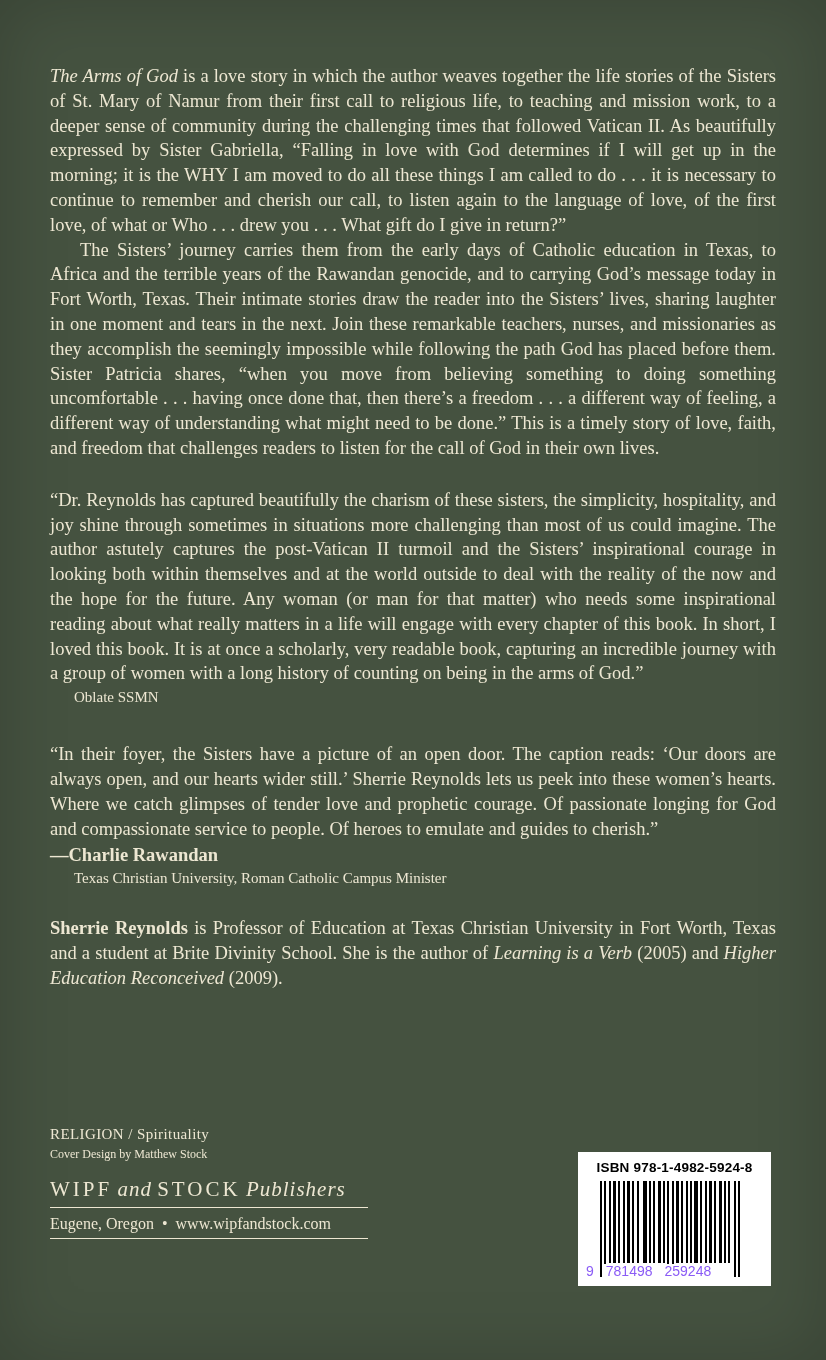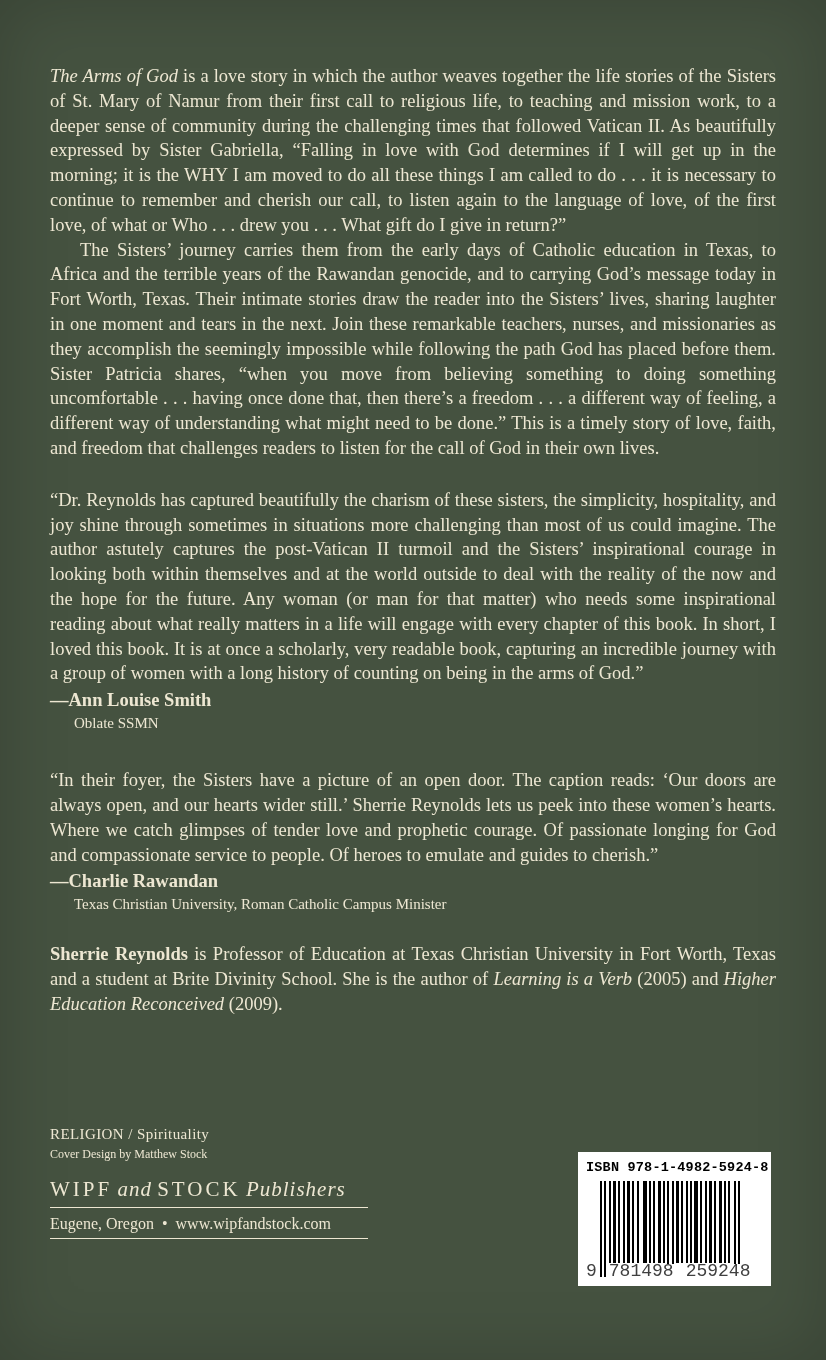--- a/index.html
+++ b/index.html
@@ -80,21 +80,21 @@
     font-size: 16px;
   }
 
   .barcode-box {
     position: absolute;
     left: 578px; top: 1152px;
     width: 193px; height: 134px;
     background: #ffffff;
     box-sizing: border-box;
     padding: 8px 8px 5px 8px;
-    font-family: Liberation Mono, monospace;
+    font-family: Liberation Sans, sans-serif;
   }
   .isbn {
     font-size: 13.5px;
     font-weight: 600;
     color: #000;
     text-align: center;
     letter-spacing: 0.2px;
     white-space: nowrap;
   }
   .bars {
@@ -106,22 +106,22 @@
   .bar {
     display: inline-block;
     background: #000;
     height: 82px;
     vertical-align: top;
   }
   .bar.tall { height: 96px; }
   .digits {
     position: relative;
     margin-top: -13px;
-    font-size: 18px;
-    color: #404040;
+    font-size: 14px;
+    color: #8b5cf6;
     line-height: 14px;
     white-space: nowrap;
   }
   .digits span { background: #fff; padding: 0 2px; display: inline-block; }
   .digits .d0 { margin-left: 0; padding-left: 0; }
   .digits .g1 { margin-left: 8px; }
   .digits .g2 { margin-left: 8px; }
 </style>
 </head>
 <body>
@@ -129,21 +129,20 @@
 <div class="cover">
 
   <div class="text-block">
 
     <p class="body-para"><em>The Arms of God</em><span> is a love story in which the author weaves together the life stories of the Sisters of St. Mary of Namur from their first call to religious life, to teaching and mission work, to a deeper sense of community during the challenging times that followed Vatican II. As beautifully expressed by Sister Gabriella, “Falling in love with God determines if I will get up in the morning; it is the WHY I am moved to do all these things I am called to do . . . it is necessary to continue to remember and cherish our call, to listen again to the language of love, of the first love, of what or Who . . . drew you . . . What gift do I give in return?”</span></p>
 
     <p class="body-para indent-first">The Sisters’ journey carries them from the early days of Catholic education in Texas, to Africa and the terrible years of the Rawandan genocide, and to carrying God’s message today in Fort Worth, Texas. Their intimate stories draw the reader into the Sisters’ lives, sharing laughter in one moment and tears in the next. Join these remarkable teachers, nurses, and missionaries as they accomplish the seemingly impossible while following the path God has placed before them. Sister Patricia shares, “when you move from believing something to doing something uncomfortable . . . having once done that, then there’s a freedom . . . a different way of feeling, a different way of understanding what might need to be done.” This is a timely story of love, faith, and freedom that challenges readers to listen for the call of God in their own lives.</p>
 
     <div class="blurb">
       <p class="body-para">“Dr. Reynolds has captured beautifully the charism of these sisters, the simplicity, hospitality, and joy shine through sometimes in situations more challenging than most of us could imagine. The author astutely captures the post-Vatican II turmoil and the Sisters’ inspirational courage in looking both within themselves and at the world outside to deal with the reality of the now and the hope for the future. Any woman (or man for that matter) who needs some inspirational reading about what really matters in a life will engage with every chapter of this book. In short, I loved this book. It is at once a scholarly, very readable book, capturing an incredible journey with a group of women with a long history of counting on being in the arms of God.”</p>
-      <p class="attribution">—Ann Louise Smith</p>
       <p class="affiliation">Oblate SSMN</p>
     </div>
 
     <div class="blurb blurb-gap">
       <p class="body-para">“In their foyer, the Sisters have a picture of an open door. The caption reads: ‘Our doors are always open, and our hearts wider still.’ Sherrie Reynolds lets us peek into these women’s hearts. Where we catch glimpses of tender love and prophetic courage. Of passionate longing for God and compassionate service to people. Of heroes to emulate and guides to cherish.”</p>
       <p class="attribution">—Charlie Rawandan</p>
       <p class="affiliation">Texas Christian University, Roman Catholic Campus Minister</p>
     </div>
 
     <p class="body-para bio"><strong>Sherrie Reynolds</strong><span> is Professor of Education at Texas Christian University in Fort Worth, Texas and a student at Brite Divinity School. She is the author of </span><em>Learning is a Verb</em><span> (2005) and </span><em>Higher Education Reconceived</em><span> (2009).</span></p>

